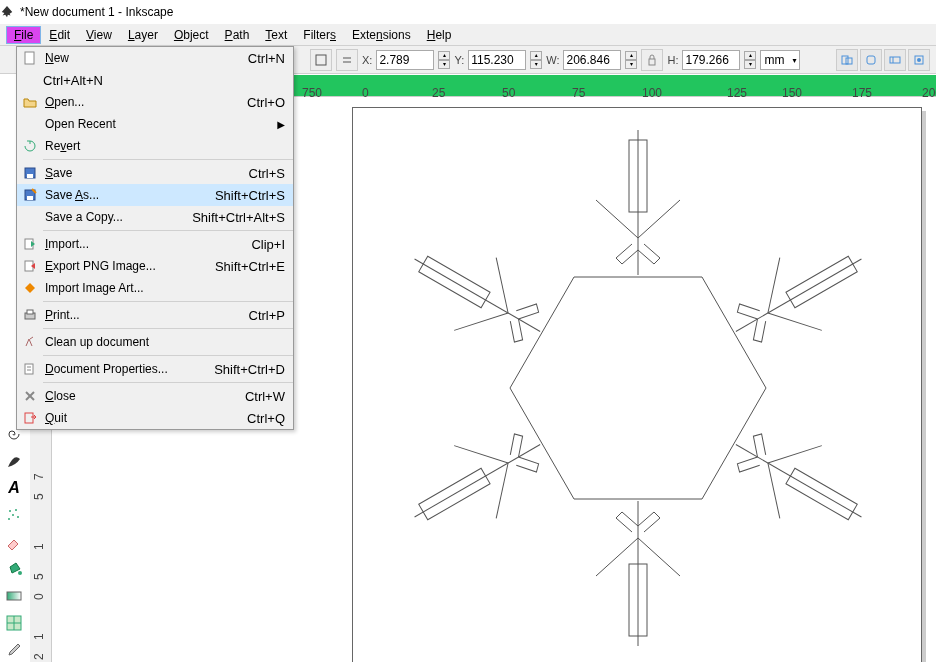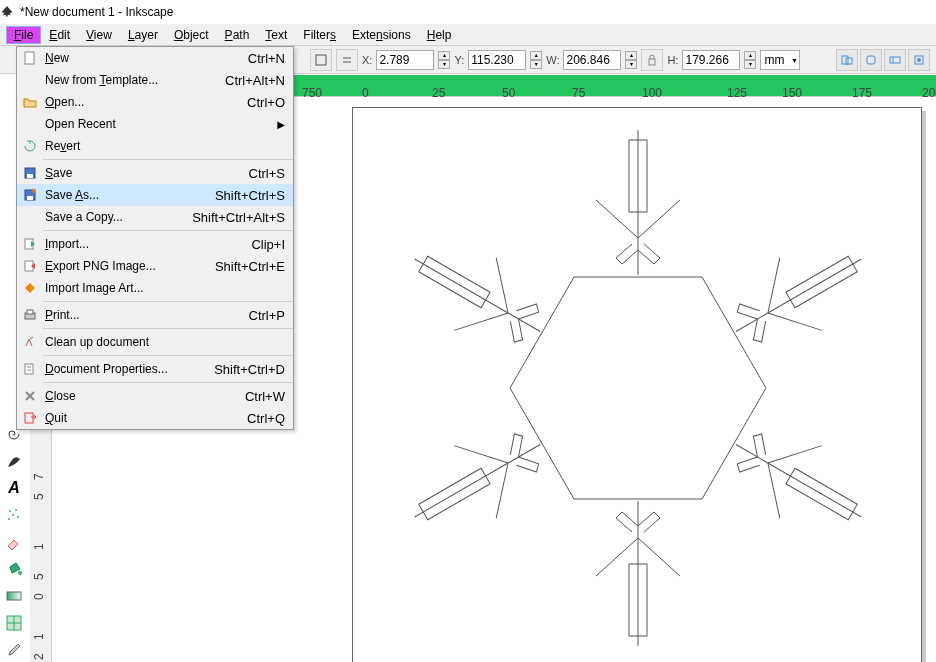--- a/index.html
+++ b/index.html
@@ -160,21 +160,20 @@
     <div class="iconcell">
         <svg class="smallicon">
           <rect x="2" y="1" width="9" height="12" fill="#fff" stroke="#888"></rect>
         </svg>
       </div>
     <div class="label"><span class="ul">N</span>ew</div>
       <div class="shortcut">Ctrl+N</div>
   </div>
   <div class="row">
     <div class="iconcell"></div>
-    <div class="label">New from <span class="ul">T</span>emplate...</div>
       <div class="shortcut">Ctrl+Alt+N</div>
   </div>
   <div class="row">
     <div class="iconcell">
         <svg class="smallicon">
           <path d="M1 4 H5 L6 6 H13 V12 H1 Z" fill="#f4d58a" stroke="#b8860b"></path>
         </svg>
       </div>
     <div class="label"><span class="ul">O</span>pen...</div>
       <div class="shortcut">Ctrl+O</div>

